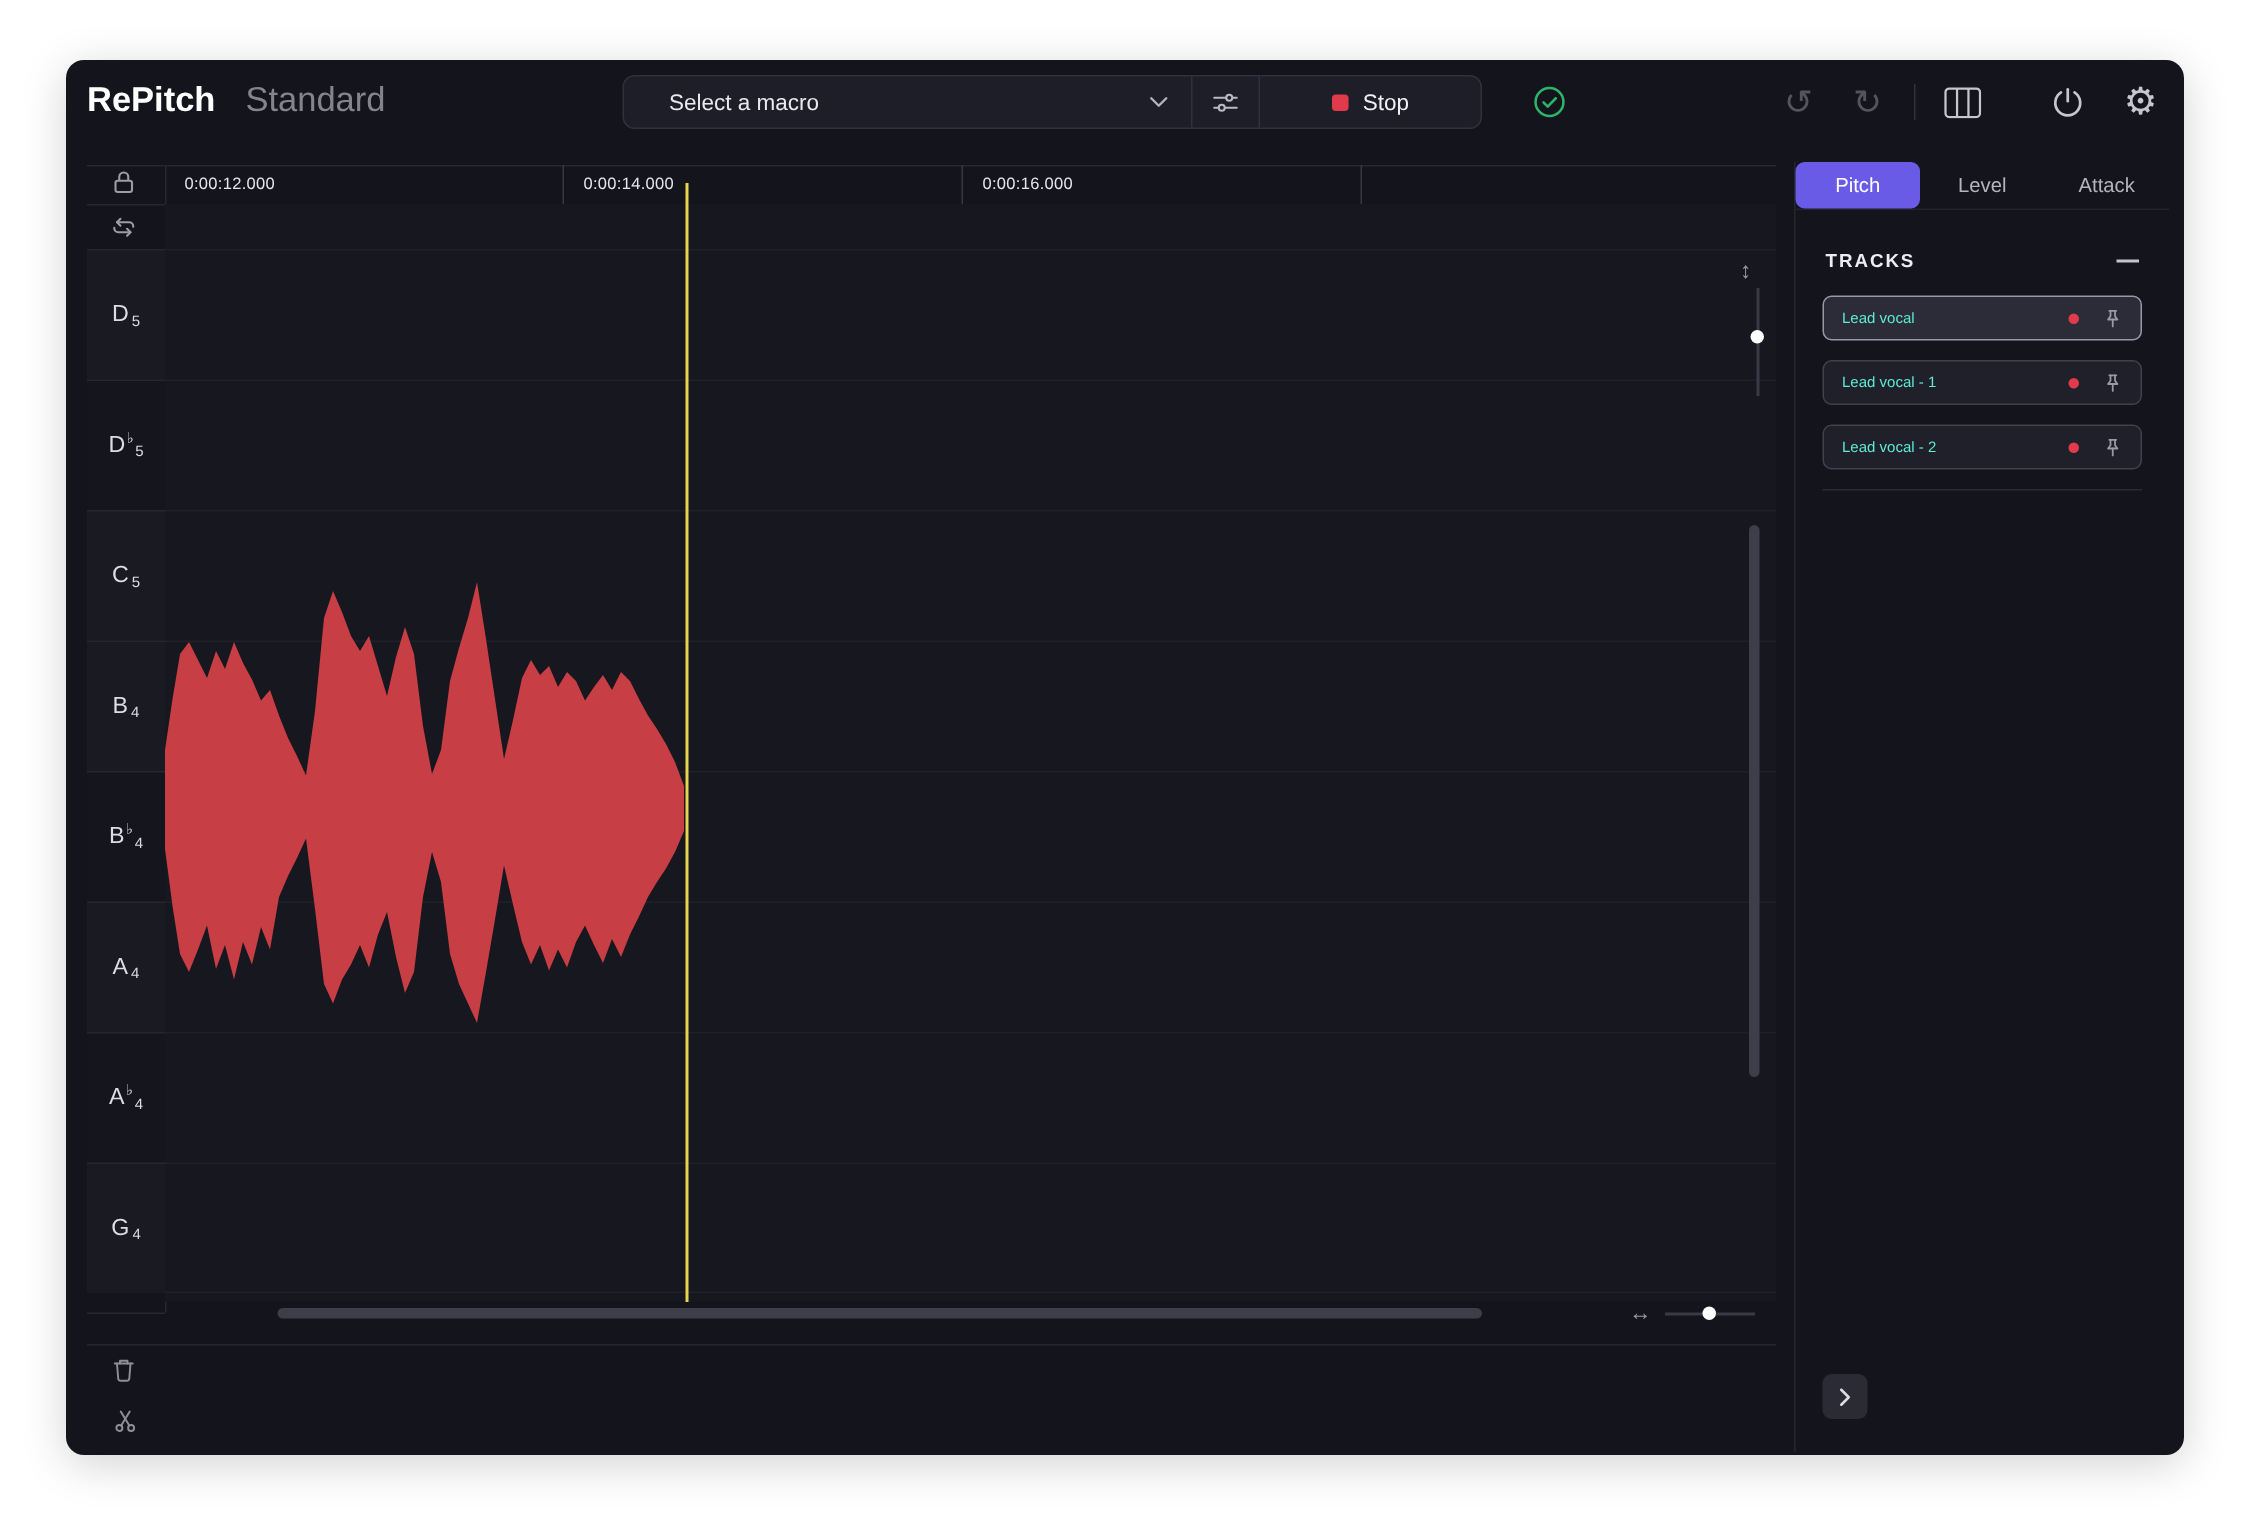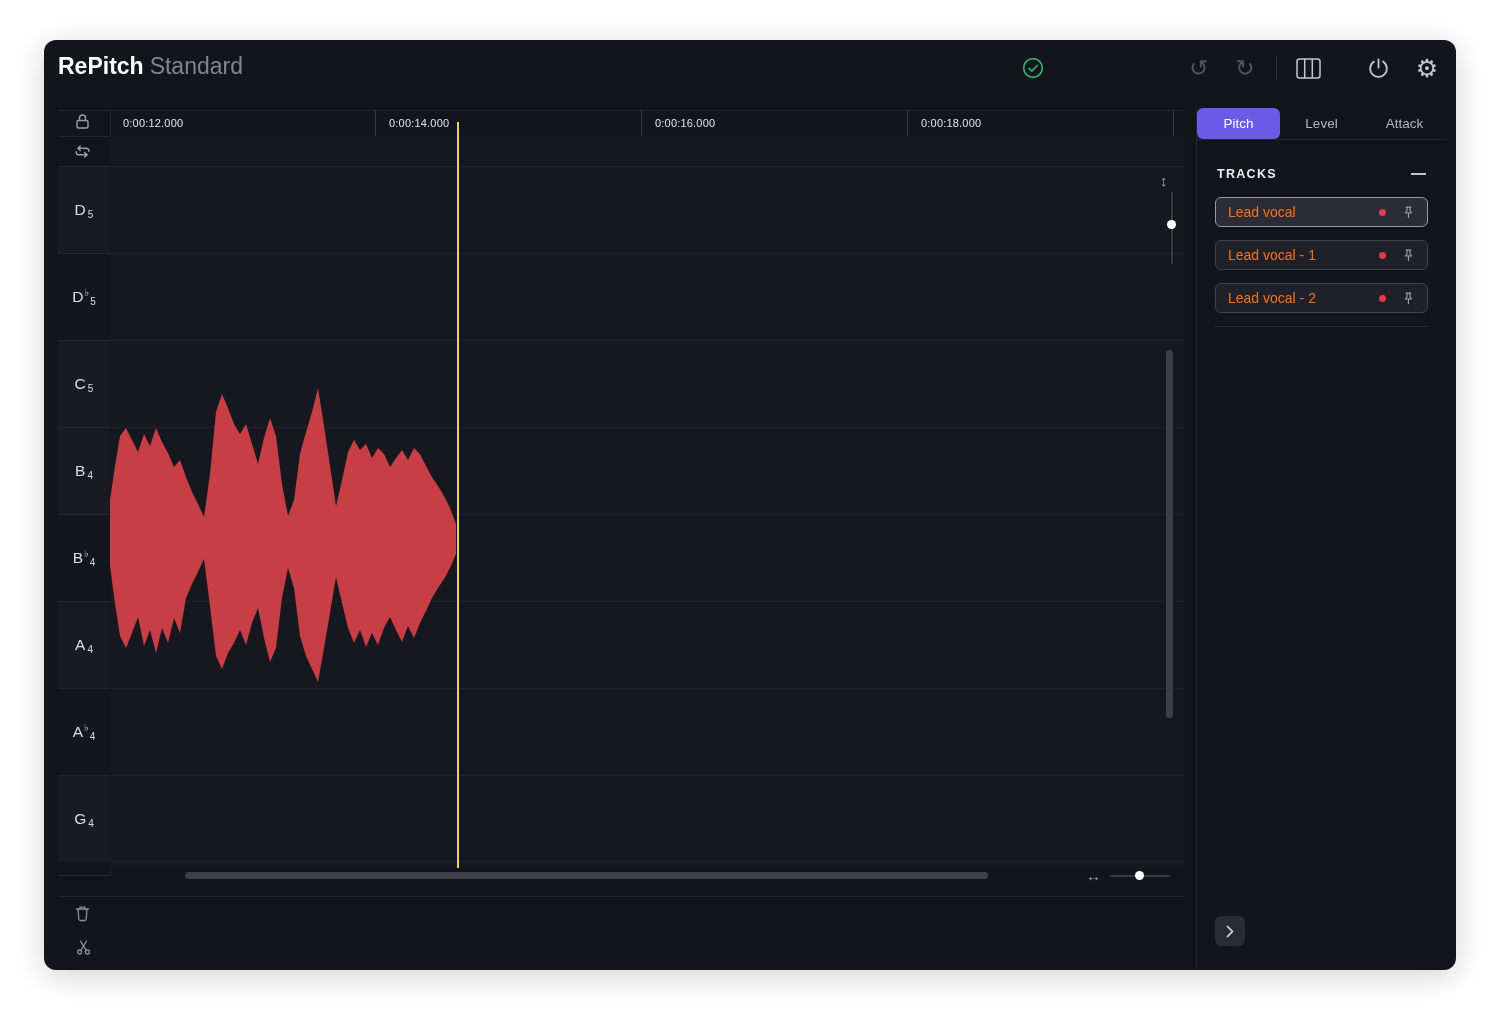--- a/index.html
+++ b/index.html
@@ -5,21 +5,21 @@
   * { box-sizing: border-box; margin: 0; padding: 0; }
   html,body { width:1500px; height:1022px; background:#ffffff; font-family:"Liberation Sans",sans-serif; }
   .window { position:absolute; left:44px; top:40px; width:1412px; height:930px;
             background:#14141c; border-radius:12px; overflow:hidden; color:#e8e8ee;
             box-shadow:0 6px 30px rgba(0,0,0,.18); }
 
   
   .topbar { position:absolute; left:0; top:0; width:100%; height:56px; }
   .logo { position:absolute; left:14px; top:13px; font-size:23px; white-space:nowrap; }
   .logo .b { font-weight:700; color:#ffffff; }
-  .logo .l { font-weight:400; color:#84848f; margin-left:6px; }
+  .logo .l { font-weight:400; color:#84848f; margin-left:20px; }
 
   .macro-group { position:absolute; left:371px; top:10px; width:573px; height:36px;
                  display:flex; align-items:stretch; background:#1e1e29;
                  border:1px solid #31313e; border-radius:8px; }
   .macro-select { flex:0 0 378px; display:flex; align-items:center; justify-content:space-between;
                   padding:0 15px 0 30px; font-size:15px; color:#e9e9ef; cursor:pointer; }
   .vdiv { width:1px; background:#31313e; }
   .sliders-btn { flex:0 0 44px; display:flex; align-items:center; justify-content:center;
                  background:none; border:none; color:#b9b9c4; cursor:pointer; }
   .stop-btn { flex:1; display:flex; align-items:center; justify-content:center; gap:10px;
@@ -87,39 +87,60 @@
 
   .tracks-header { margin-top:26px; padding:0 20px; display:flex; align-items:center; justify-content:space-between;gap:40px; }
   .tracks-title { font-size:12.5px; font-weight:700; letter-spacing:1.3px; color:#ececf2; }
   .minus-btn { width:15px; height:15px; background:none; border:none; position:relative; cursor:pointer; }
   .minus-btn::after { content:""; position:absolute; left:0; top:7px; width:15px; height:2px; background:#c4c4ce; }
 
   .track-list { margin:16px 18px 0; }
   .track-row { height:30px; display:flex; align-items:center; padding:0 12px; margin-bottom:13px;
                border:1px solid #41414e; border-radius:6px; background:#20202b; cursor:pointer; }
   .track-row.selected { border-color:#9898a8; background:#2c2c39; }
-  .track-name { flex:1; font-size:14px; color:#f97316; }
+  .track-name { flex:1; font-size:10px; color:#5eead4; }
   .rec-dot { width:7px; height:7px; border-radius:50%; background:var(--red,#e13a4b); margin-right:16px; flex:0 0 auto; }
   .pin { color:#9a9aa6; display:flex; cursor:pointer; }
 
   .tracks-divider { height:1px; background:#2b2b36; margin:8px 18px 0; }
   .forward-btn { position:absolute; left:18px; bottom:22px; width:30px; height:30px; border-radius:6px;
                  border:none; background:#2b2b36; display:flex; align-items:center; justify-content:center;
                  cursor:pointer; color:#dcdce4; }
 </style>
 </head>
 <body>
 
 <div class="window">
 
   <div class="topbar">
     <div class="logo">
       <span class="b">RePitch</span><span class="l">Standard</span>
     </div>
 
+    <div class="macro-group">
+      <div class="macro-select">
+        <span>Select a macro</span>
+        <svg width="13" height="8" viewBox="0 0 13 8" fill="none" stroke="#b2b2bc" stroke-width="1.6" stroke-linecap="round" stroke-linejoin="round">
+            <path d="M1.5 1.5 6.5 6.5 11.5 1.5"></path>
+          </svg>
+      </div>
+      <div class="vdiv"></div>
+      <button class="sliders-btn">
+        <svg width="18" height="15" viewBox="0 0 18 15" fill="none" stroke="currentColor" stroke-width="1.4" stroke-linecap="round">
+            <path d="M1.5 4.2h15M1.5 10.8h15"></path>
+            <circle cx="11.5" cy="4.2" r="2" fill="#1e1e29"></circle>
+            <circle cx="6.5" cy="10.8" r="2" fill="#1e1e29"></circle>
+          </svg>
+      </button>
+      <div class="vdiv"></div>
+      <button class="stop-btn">
+        <span class="stop-square"></span>
+        <span>Stop</span>
+      </button>
+    </div>
 
     <div class="check">
       <svg width="24" height="24" viewBox="0 0 24 24" fill="none" stroke="currentColor" stroke-width="1.7" stroke-linecap="round" stroke-linejoin="round">
           <circle cx="12" cy="12" r="9.3"></circle>
           <path d="M8 12.3l2.8 2.8 5.4-5.6"></path>
         </svg>
     </div>
 
     <div class="topbar-right">
       <button class="tb-icon undo">
@@ -158,23 +179,20 @@
 
     <div class="ruler-seg">
           <span class="ruler-label">0:00:12.000</span>
         </div>
         <div class="ruler-seg">
           <span class="ruler-label">0:00:14.000</span>
         </div>
         <div class="ruler-seg">
           <span class="ruler-label">0:00:16.000</span>
         </div>
-        <div class="ruler-seg">
-          <span class="ruler-label">0:00:18.000</span>
-        </div>
       </div>
 
     <button class="corner-btn lock-btn">
       <svg width="15" height="17" viewBox="0 0 15 17" fill="none" stroke="currentColor" stroke-width="1.4" stroke-linejoin="round">
           <rect x="2" y="7.5" width="11" height="7.5" rx="1.5"></rect>
           <path d="M4.5 7.5V5a3 3 0 0 1 6 0v2.5"></path>
         </svg>
     </button>
     <button class="corner-btn loop-btn">
       <svg width="19" height="17" viewBox="0 0 19 17" fill="none" stroke="currentColor" stroke-width="1.4" stroke-linecap="round" stroke-linejoin="round">

